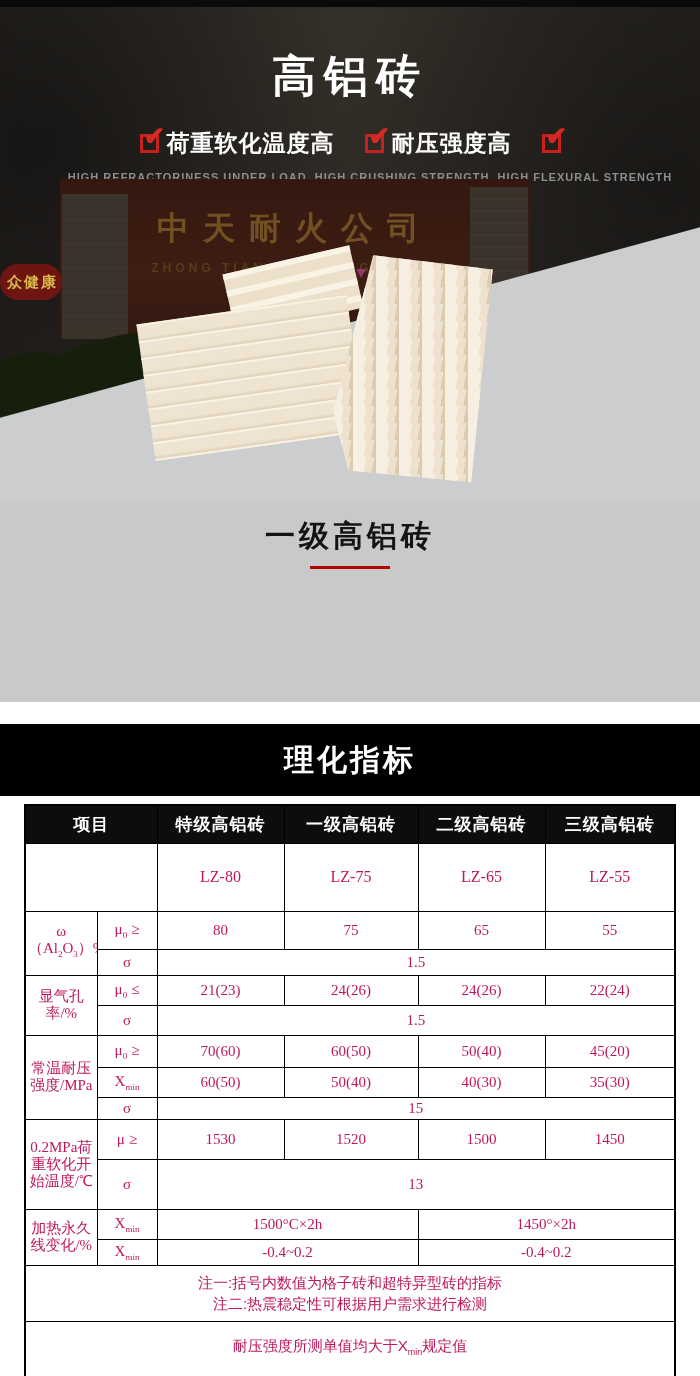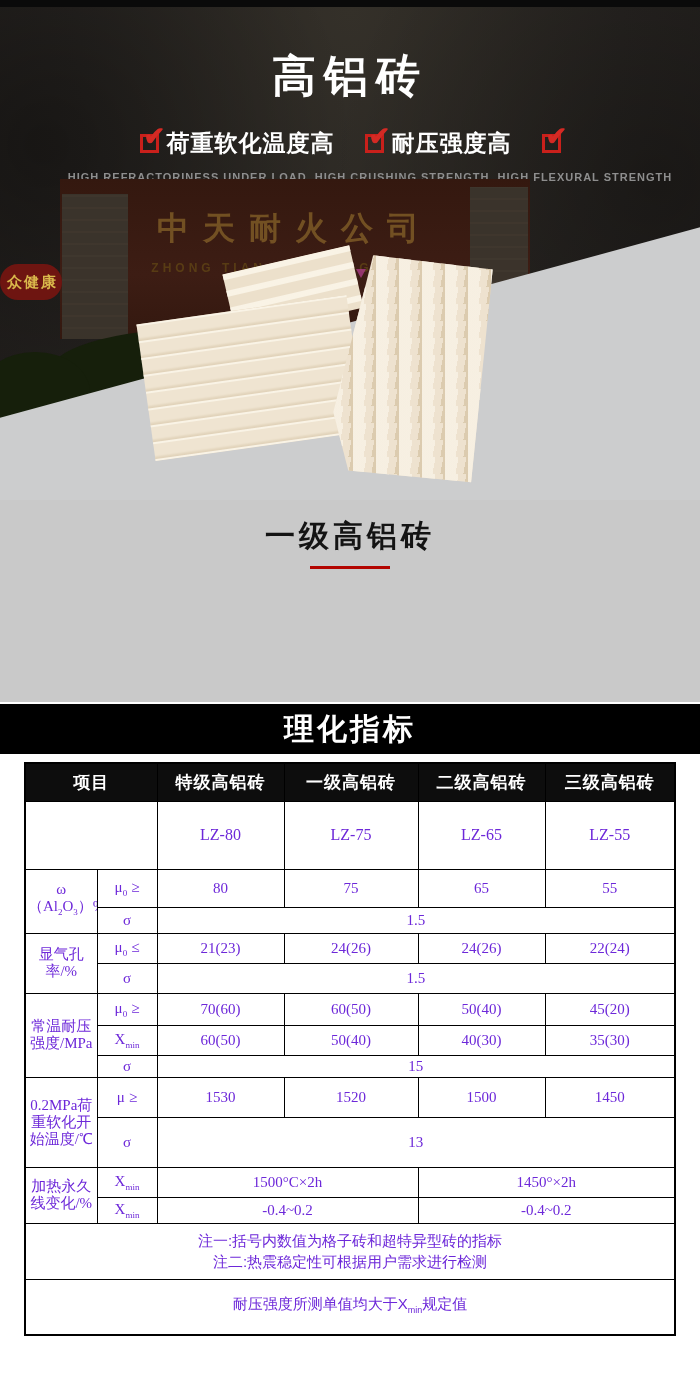--- a/index.html
+++ b/index.html
@@ -79,29 +79,29 @@
   
   .intro { height:202px; background:#c9c9c9; overflow:hidden; }
   .intro-title { text-align:center; font-size:30px; font-weight:bold; color:#141414;
     letter-spacing:4px; margin-top:16px; }
   .red-underline { width:80px; height:3px; background:#b30500; margin:9px auto 12px auto; }
   .intro-body { padding:0 40px; font-size:18.5px; line-height:34px; color:#262626; text-align:justify; }
 
   .gap2 { height:2px; background:#ffffff; }
 
   
-  .band { height:50px; background:#000000; display:flex; align-items:center; justify-content:center; }
+  .band { height:72px; background:#000000; display:flex; align-items:center; justify-content:center;margin-top:20px; }
   .band span { color:#ffffff; font-size:30px; font-weight:bold; letter-spacing:3px; }
 
   
   .specs { padding-top:8px; background:#ffffff; }
   table.spec { width:650px; margin:0 auto; border-collapse:collapse; table-layout:fixed;
     border:2px solid #000; font-family:"Liberation Serif", serif; }
   table.spec td, table.spec th { border:1px solid #000; text-align:center; vertical-align:middle;
-    color:#6d28d9; font-size:15px; padding:1px 2px; overflow:hidden; }
+    color:#be185d; font-size:15px; padding:1px 2px; overflow:hidden; }
   tr.thead-row th { background:#0d0d0d; color:#ffffff; font-size:17px; font-weight:bold;
     font-family:"Liberation Sans", sans-serif; letter-spacing:1px; }
   tr.grades-row td { font-size:16px; }
   td.lbl { font-size:13.5px; line-height:17px; padding:2px 1px; }
   td.sym { font-size:15px; }
   td.sym sub, td.lbl sub { font-size:9px; }
   td.note { font-size:14px; line-height:21px; font-family:"Liberation Sans", sans-serif; }
   td.note sub { font-size:9px; }
   .h38{height:38px} .h68{height:68px} .h26{height:26px} .h30{height:30px}
   .h32{height:32px} .h22{height:22px} .h40{height:40px} .h50{height:50px} .h56{height:56px}

